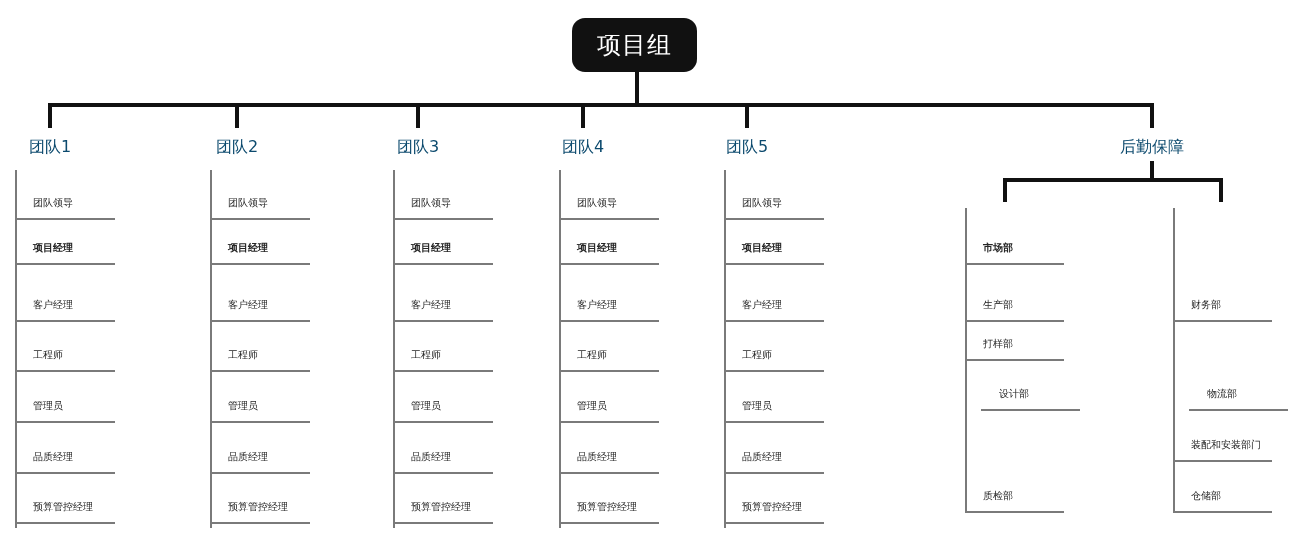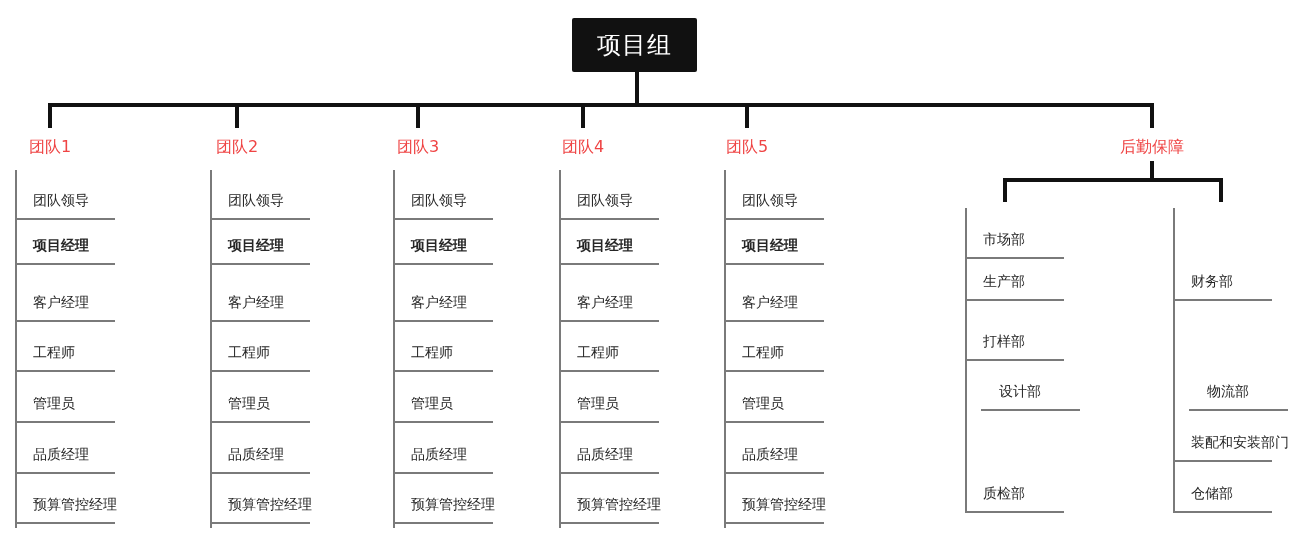--- a/index.html
+++ b/index.html
@@ -1,57 +1,57 @@
 <!DOCTYPE html>
 <html><head>
 <meta charset="utf-8">
 <style>
   html,body{margin:0;padding:0;background:#ffffff;}
   body{font-family:"DejaVu Sans","Liberation Sans",sans-serif;}
   .canvas{position:relative;width:1300px;height:542px;background:#ffffff;overflow:hidden;}
 
   
   .root-node{position:absolute;left:572px;top:18px;width:125px;height:54px;
-    background:#111111;border-radius:2px;display:flex;align-items:center;justify-content:center;}
+    background:#111111;border-radius:13px;display:flex;align-items:center;justify-content:center;}
   .root-node span{color:#ffffff;font-size:24px;letter-spacing:1px;}
 
   
   .conn{position:absolute;background:#111111;}
   .stem-root{left:635px;top:71px;width:4px;height:34px;}
   .main-h{left:48px;top:103px;width:1106px;height:4px;}
   .drop{top:103px;width:4px;height:25px;}
   .d1{left:48px;} .d2{left:235px;} .d3{left:416px;} .d4{left:581px;} .d5{left:745px;} .d6{left:1150px;}
   .log-stem{left:1150px;top:161px;width:4px;height:18px;}
   .log-h{left:1003px;top:178px;width:220px;height:4px;}
   .log-elbow{top:178px;width:4px;height:24px;}
   .el-l{left:1003px;} .el-r{left:1219px;}
 
   
   .branch-label{position:absolute;top:136px;height:22px;line-height:22px;
-    font-size:16px;color:#ef4444;white-space:nowrap;transform:translateX(-50%);}
+    font-size:16px;color:#0c4a6e;white-space:nowrap;transform:translateX(-50%);}
   .bl1{left:50px;} .bl2{left:237px;} .bl3{left:418px;} .bl4{left:583px;} .bl5{left:747px;} .bl6{left:1152px;}
 
   
   .col{position:absolute;width:200px;}
   .team-col{top:132px;height:400px;}
   .dept-col{top:200px;height:320px;}
   .cp1{left:15px;} .cp2{left:210px;} .cp3{left:393px;} .cp4{left:559px;} .cp5{left:724px;}
   .cpL{left:965px;} .cpR{left:1173px;}
 
   .spine{position:absolute;left:0;width:2px;background:#7a7a7a;}
   .team-col .spine{top:38px;height:358px;}
   .dept-col .spine{top:8px;height:303px;}
 
   .item{position:absolute;left:0;width:100px;height:30px;box-sizing:border-box;
     border-bottom:2px solid #7a7a7a;display:flex;align-items:flex-end;
-    padding:0 0 8px 18px;font-size:14px;color:#262626;white-space:nowrap;overflow:visible;}
+    padding:0 0 8px 18px;font-size:10px;color:#262626;white-space:nowrap;overflow:visible;}
   .dept-col .item{width:99px;}
   .i0{top:58px;} .i1{top:103px;font-weight:bold;} .i2{top:160px;} .i3{top:210px;}
   .i4{top:261px;} .i5{top:312px;} .i6{top:362px;}
-  .j0{top:29px;} .j1{top:71px;} .j2{top:131px;} .j3{top:181px;margin-left:16px;} .j4{top:232px;} .j5{top:283px;}
+  .j0{top:35px;font-weight:bold;} .j1{top:92px;} .j2{top:131px;} .j3{top:181px;margin-left:16px;} .j4{top:232px;} .j5{top:283px;}
 </style>
 </head>
 <body>
 
 <div class="canvas">
 
   <div class="root-node">
     <span>项目组</span>
   </div>
 

